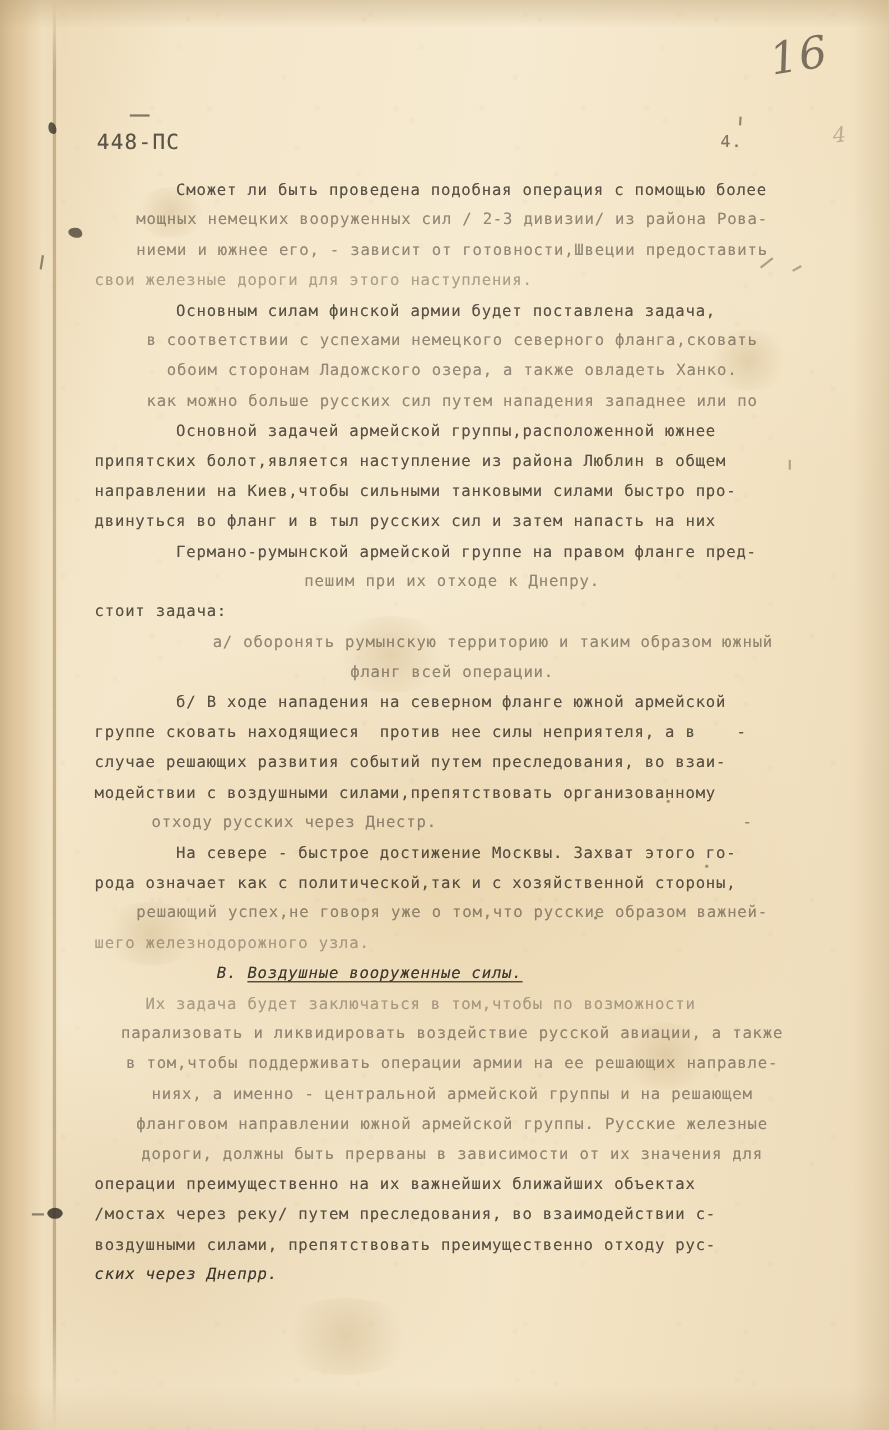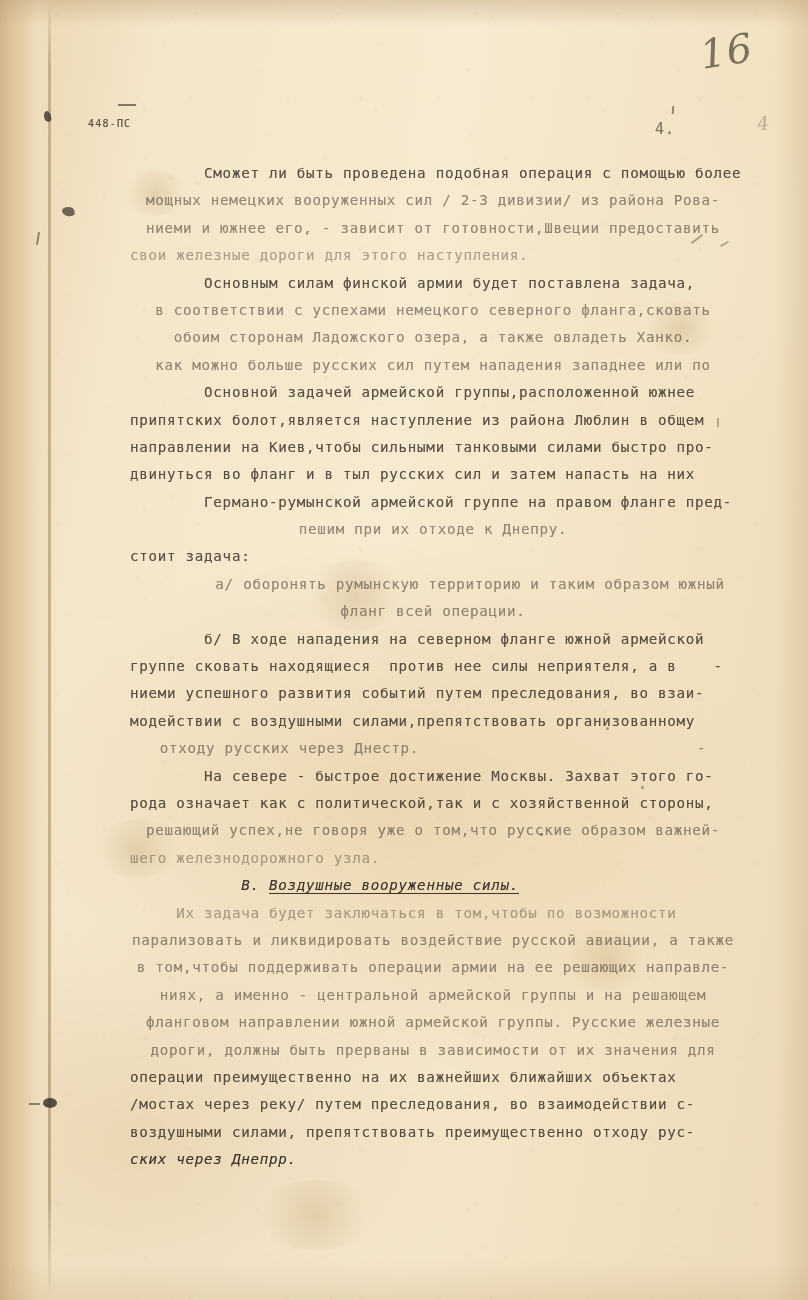--- a/index.html
+++ b/index.html
@@ -89,21 +89,21 @@
     font-family: "DejaVu Sans Mono", "Liberation Mono", monospace;
     font-size: 14.2px;
     letter-spacing: 0.7px;
     white-space: pre;
     opacity: .84;
     text-shadow: 0 0 0.6px rgba(58,51,42,.55);
   }
 
   #doc-number {
     left: 88px; top: 118px;
-    font-size: 10px; letter-spacing: 1.2px;
+    font-size: 19px; letter-spacing: 1.2px;
     opacity: .80; color: #36302a;
   }
   #doc-number-bar {
     position: absolute; left: 118px; top: 104px; width: 18px; height: 2px;
     background: rgba(60,52,42,.62);
   }
   #page-num-typed {
     left: 655px; top: 120px;
     font-size: 15px; letter-spacing: 1px; opacity: .62;
   }
@@ -122,21 +122,20 @@
     display: block;
     height: 27.4px;
     line-height: 27.4px;
     white-space: pre;
     font-size: 14.2px;
     letter-spacing: 0.72px;
     color: #3b342b;
     opacity: .84;
     font-family: "DejaVu Sans Mono", "Liberation Mono", monospace;
     text-shadow: 0 0 .55px rgba(59,52,43,.5);
-    margin-left: 44px;
   }
   .line.l-weak   { opacity: .58; color: #4c4338; text-align: center; }
   .line.l-weaker { opacity: .46; color: #564b3d; }
   .line.l-strong { opacity: .93; color: #312b23; font-style: italic; }
 
   
   .handwritten {
     position: absolute;
     font-family: "DejaVu Serif", "Liberation Serif", serif;
     font-style: italic;
@@ -251,21 +250,21 @@
       <span class="line ">припятских болот,является наступление из района Люблин в общем</span>
       <span class="line ">направлении на Киев,чтобы сильными танковыми силами быстро про-</span>
       <span class="line ">двинуться во фланг и в тыл русских сил и затем напасть на них</span>
       <span class="line ">        Германо-румынской армейской группе на правом фланге пред-</span>
       <span class="line l-weak">пешим при их отходе к Днепру.</span>
       <span class="line ">стоит задача:</span>
       <span class="line l-weak">        а/ оборонять румынскую территорию и таким образом южный</span>
       <span class="line l-weak">фланг всей операции.</span>
       <span class="line ">        б/ В ходе нападения на северном фланге южной армейской</span>
       <span class="line ">группе сковать находящиеся  против нее силы неприятеля, а в    -</span>
-      <span class="line ">ниеми успешного развития событий путем преследования, во взаи-</span>
+      <span class="line ">случае решающих развития событий путем преследования, во взаи-</span>
       <span class="line ">модействии с воздушными силами,препятствовать организованному</span>
       <span class="line l-weak">отходу русских через Днестр.                              -</span>
       <span class="line ">        На севере - быстрое достижение Москвы. Захват этого го-</span>
       <span class="line ">рода означает как с политической,так и с хозяйственной стороны,</span>
       <span class="line l-weak">решающий успех,не говоря уже о том,что русские образом важней-</span>
       <span class="line l-weaker">шего железнодорожного узла.</span>
       <span class="line l-strong"><span>            В. </span><span class="l-underline" style="text-decoration: underline 1.4px; text-underline-offset: 3px;">Воздушные вооруженные силы.</span></span>
       <span class="line l-weaker">     Их задача будет заключаться в том,чтобы по возможности</span>
       <span class="line l-weak">парализовать и ликвидировать воздействие русской авиации, а также</span>
       <span class="line l-weak">в том,чтобы поддерживать операции армии на ее решающих направле-</span>

